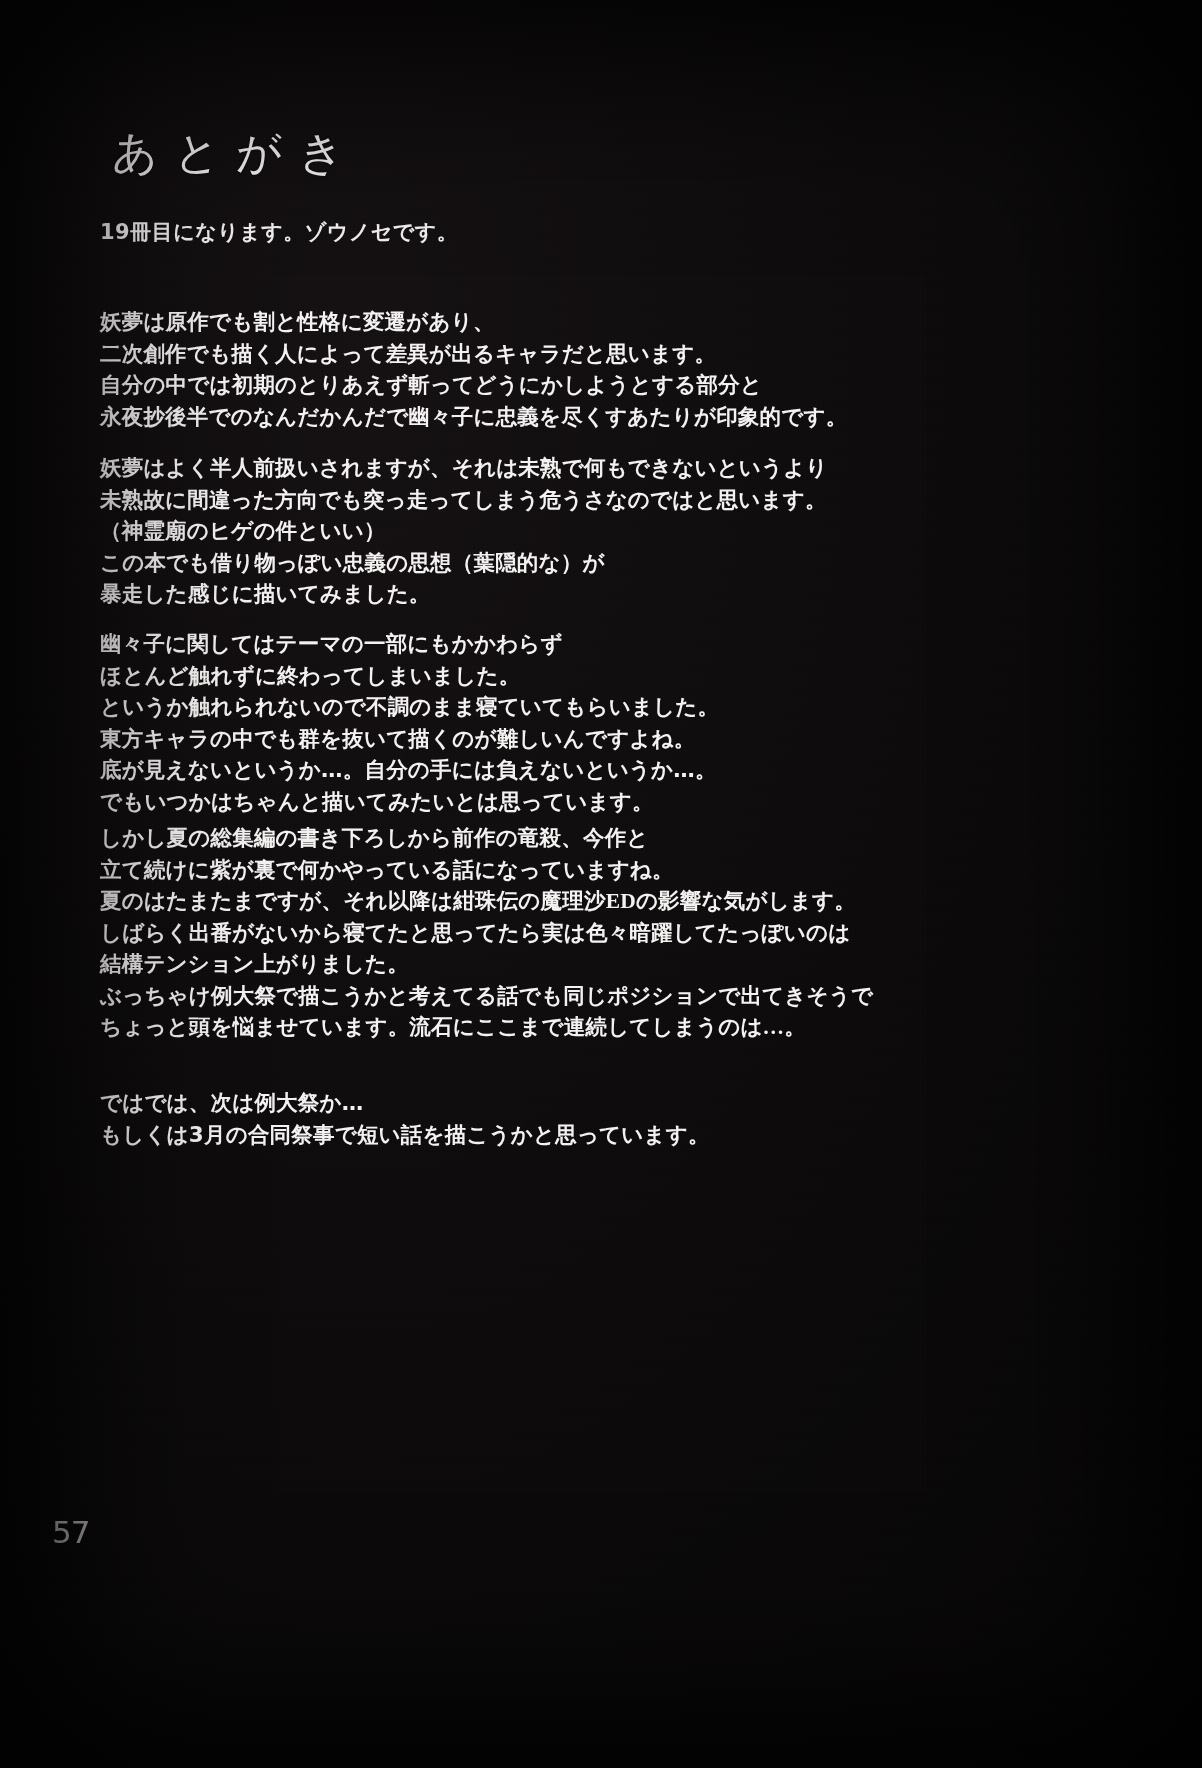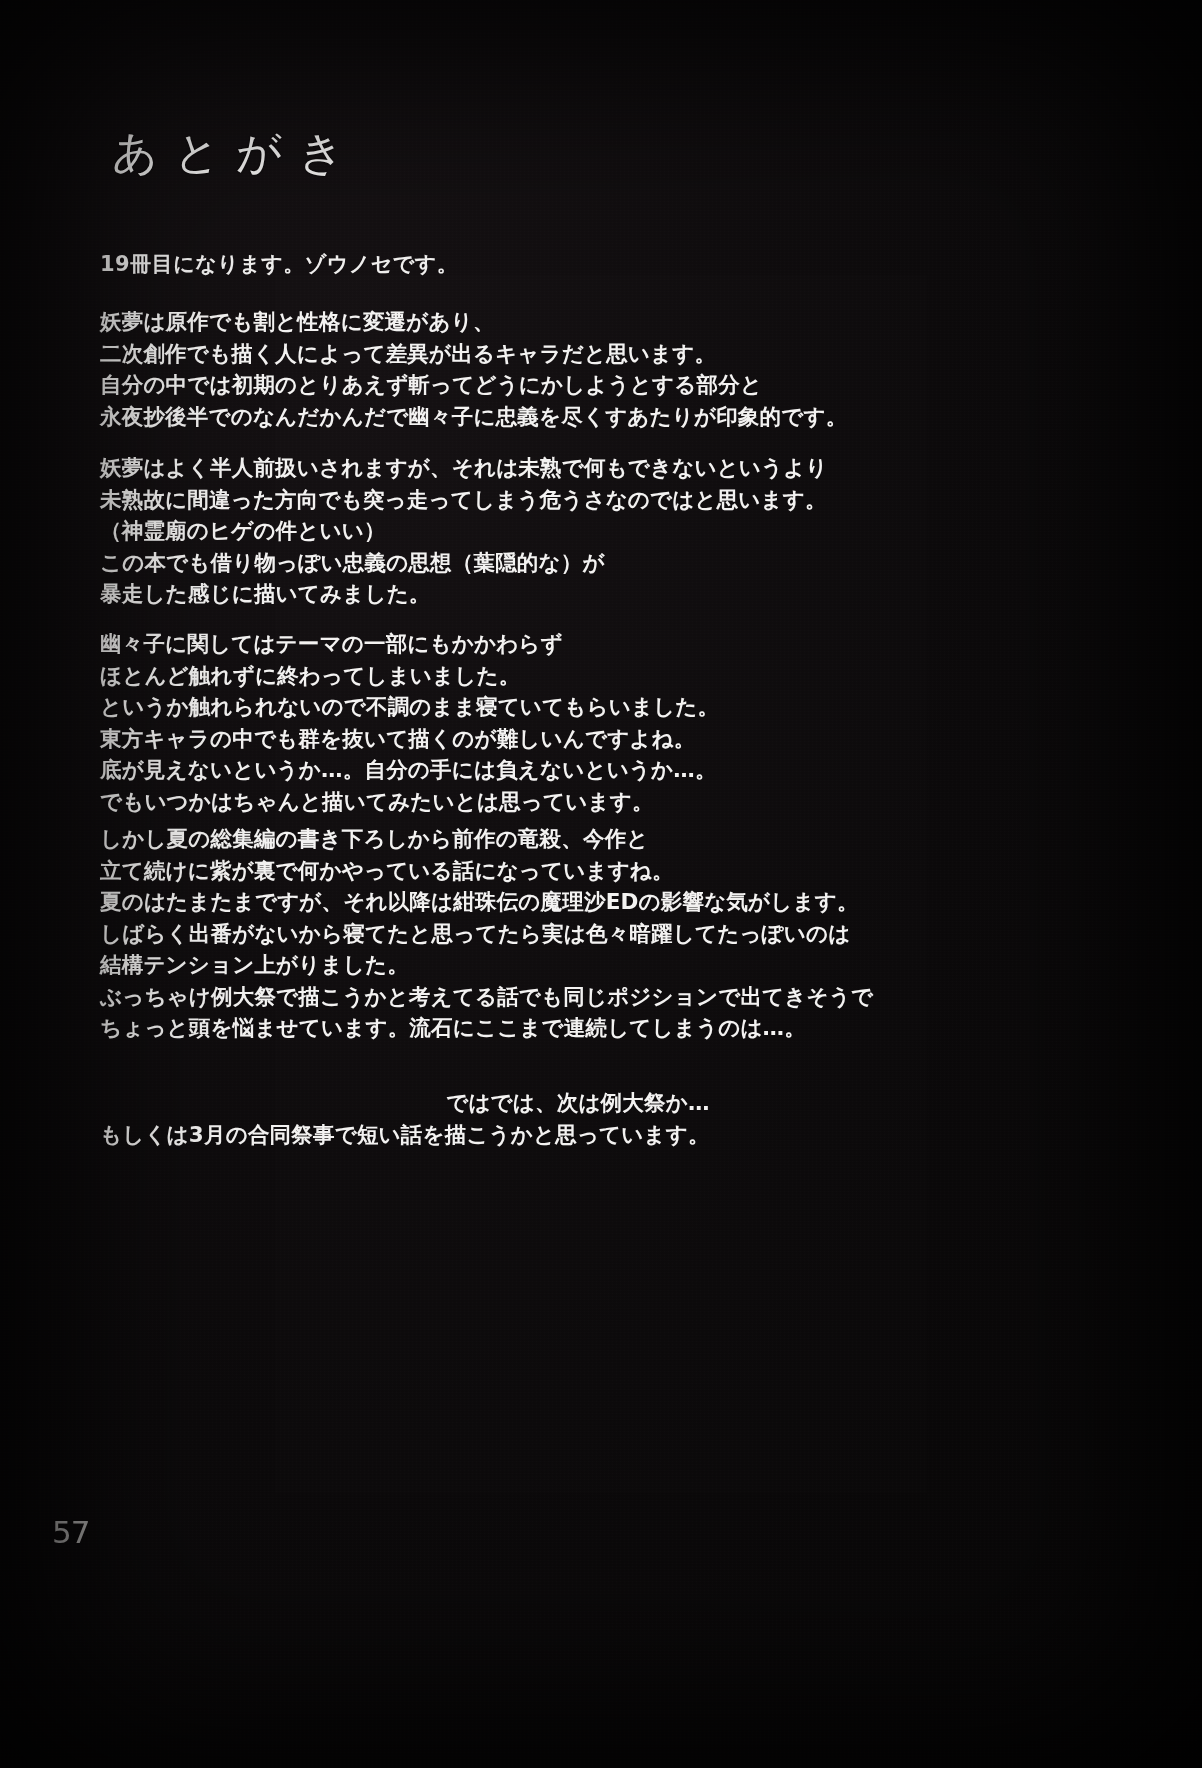--- a/index.html
+++ b/index.html
@@ -50,38 +50,37 @@
   }
 
   .intro {
     position: absolute;
     left: 100px;
     top: 218px;
     color: #f0efee;
     font-size: 21px;
     font-weight: 700;
     letter-spacing: 0.5px;
-    margin-top: 32px;
   }
 
   .body-block {
     position: absolute;
     left: 100px;
     color: #f3f2f1;
     font-size: 21.5px;
     font-weight: 700;
     line-height: 31.5px;
     letter-spacing: 0.2px;
     white-space: pre-line;
   }
   .b1 { top: 307px; font-family: Liberation Serif, serif; }
   .b2 { top: 452px; }
   .b3 { top: 628px; }
-  .b4 { top: 823px; }
-  .b5 { top: 1087px; text-align: right; }
+  .b4 { top: 823px; font-family: Liberation Serif, serif; }
+  .b5 { top: 1087px; }
   .b6 { top: 1180px; }
 
   .page-number {
     position: absolute;
     left: 52px;
     top: 1514px;
     color: #cfcdcb;
     font-size: 31px;
     font-weight: 400;
     font-family: "DejaVu Sans", "Liberation Sans", sans-serif;

